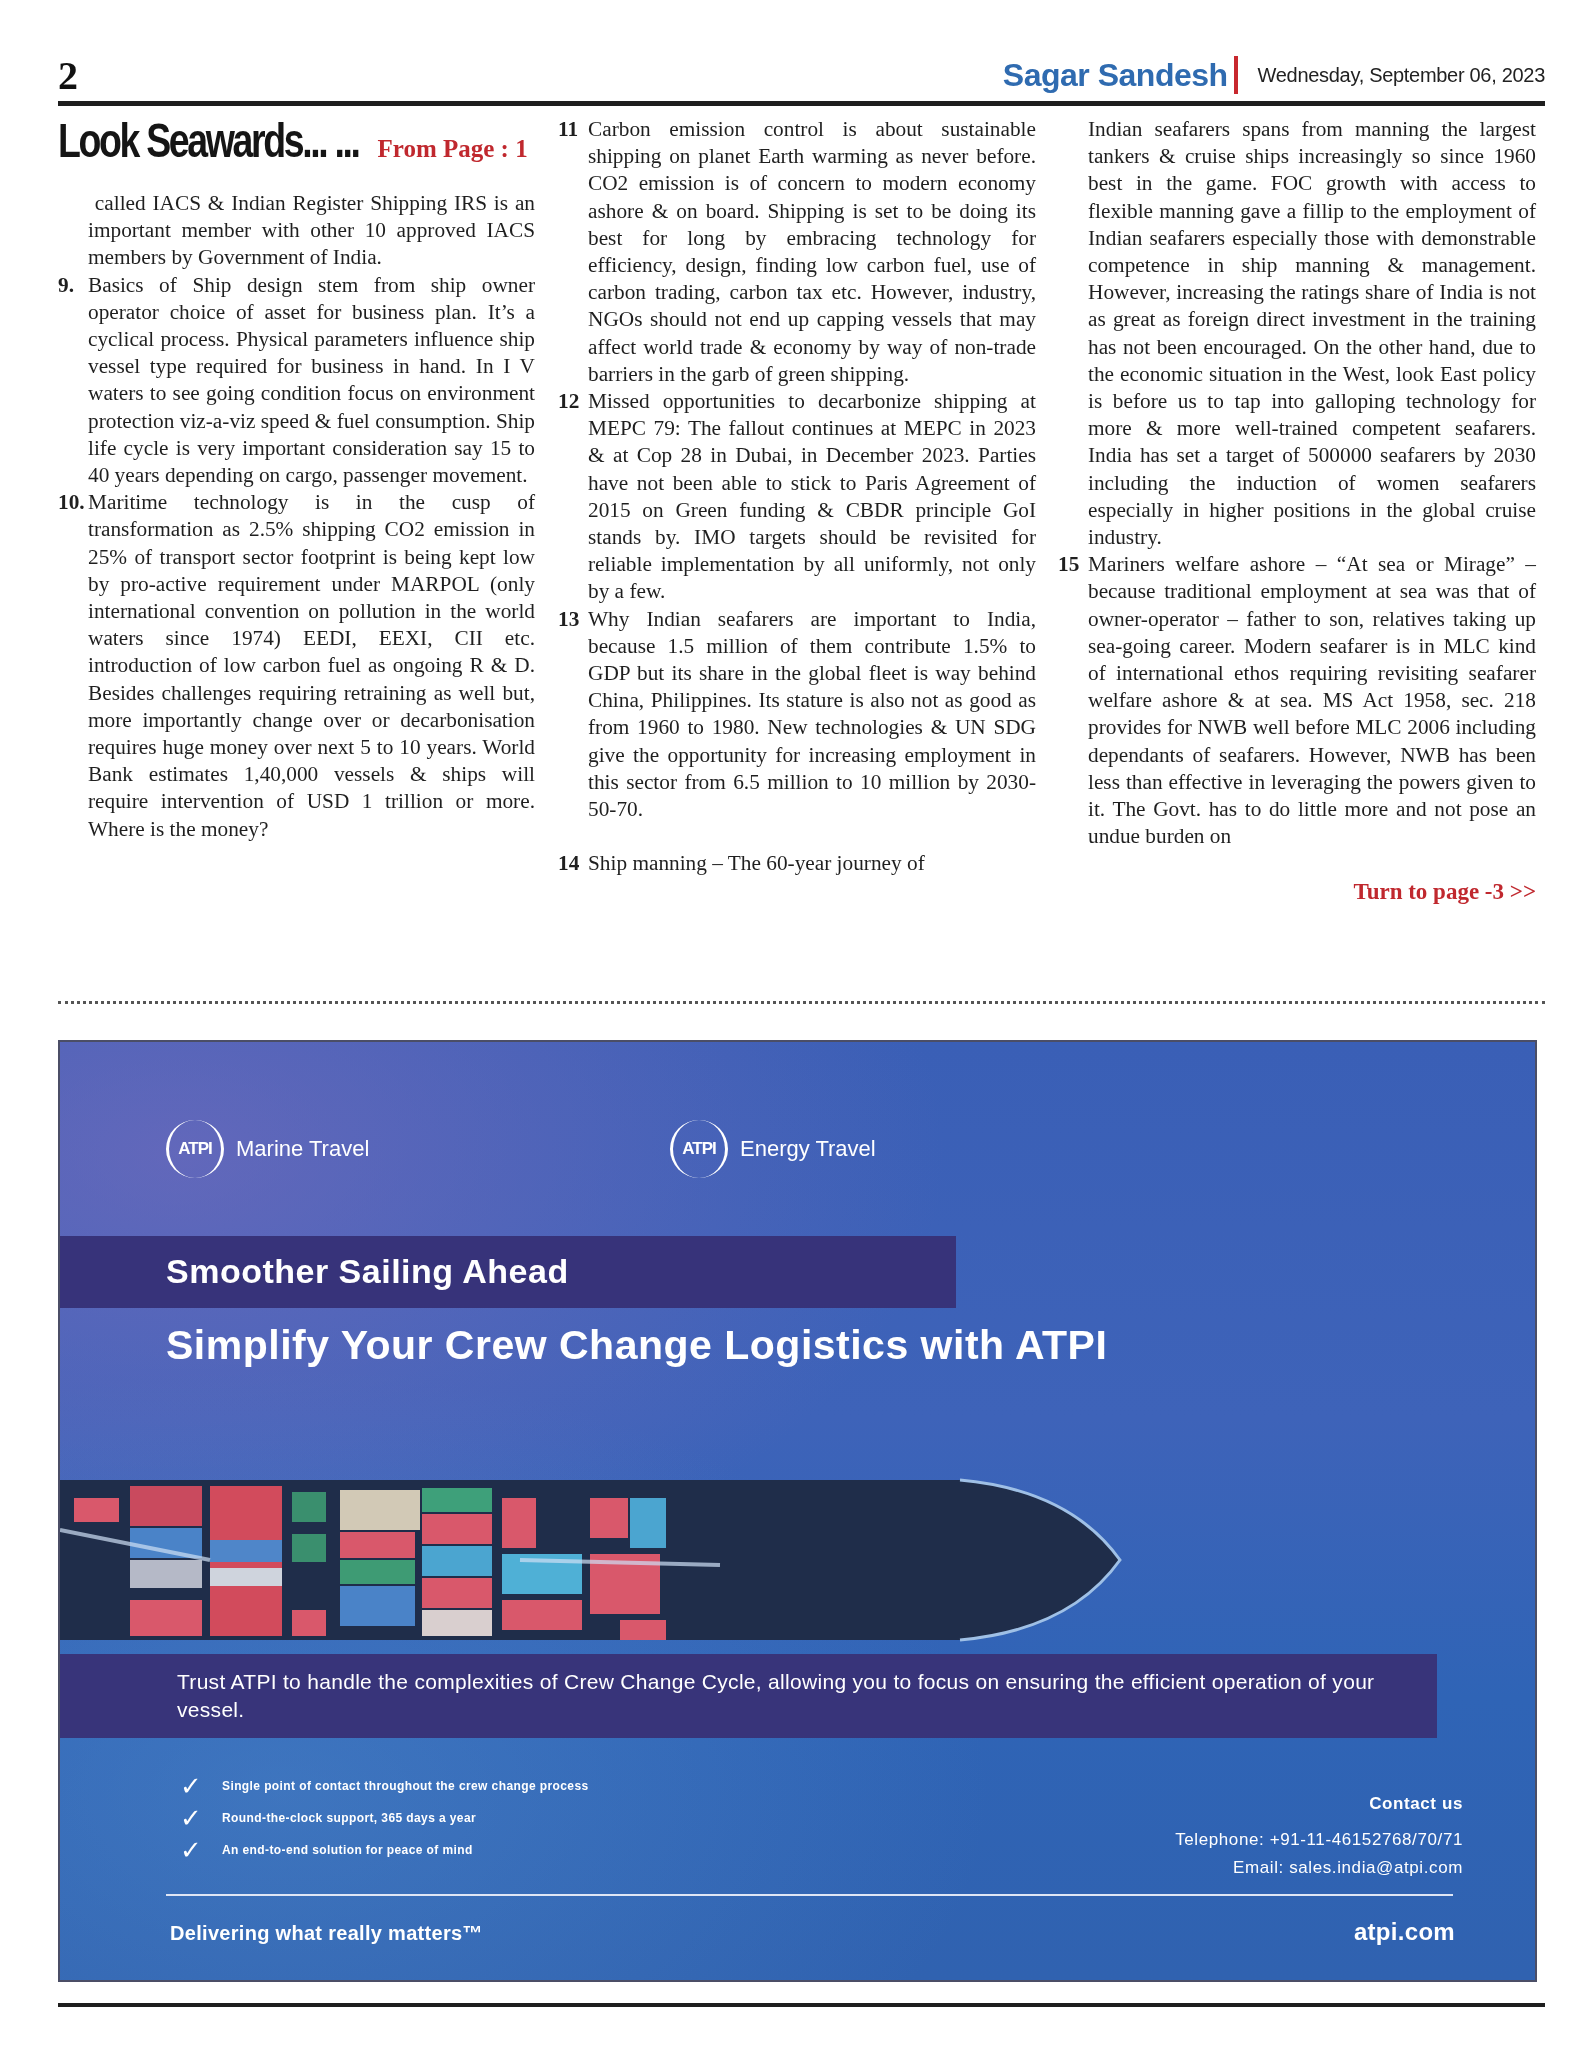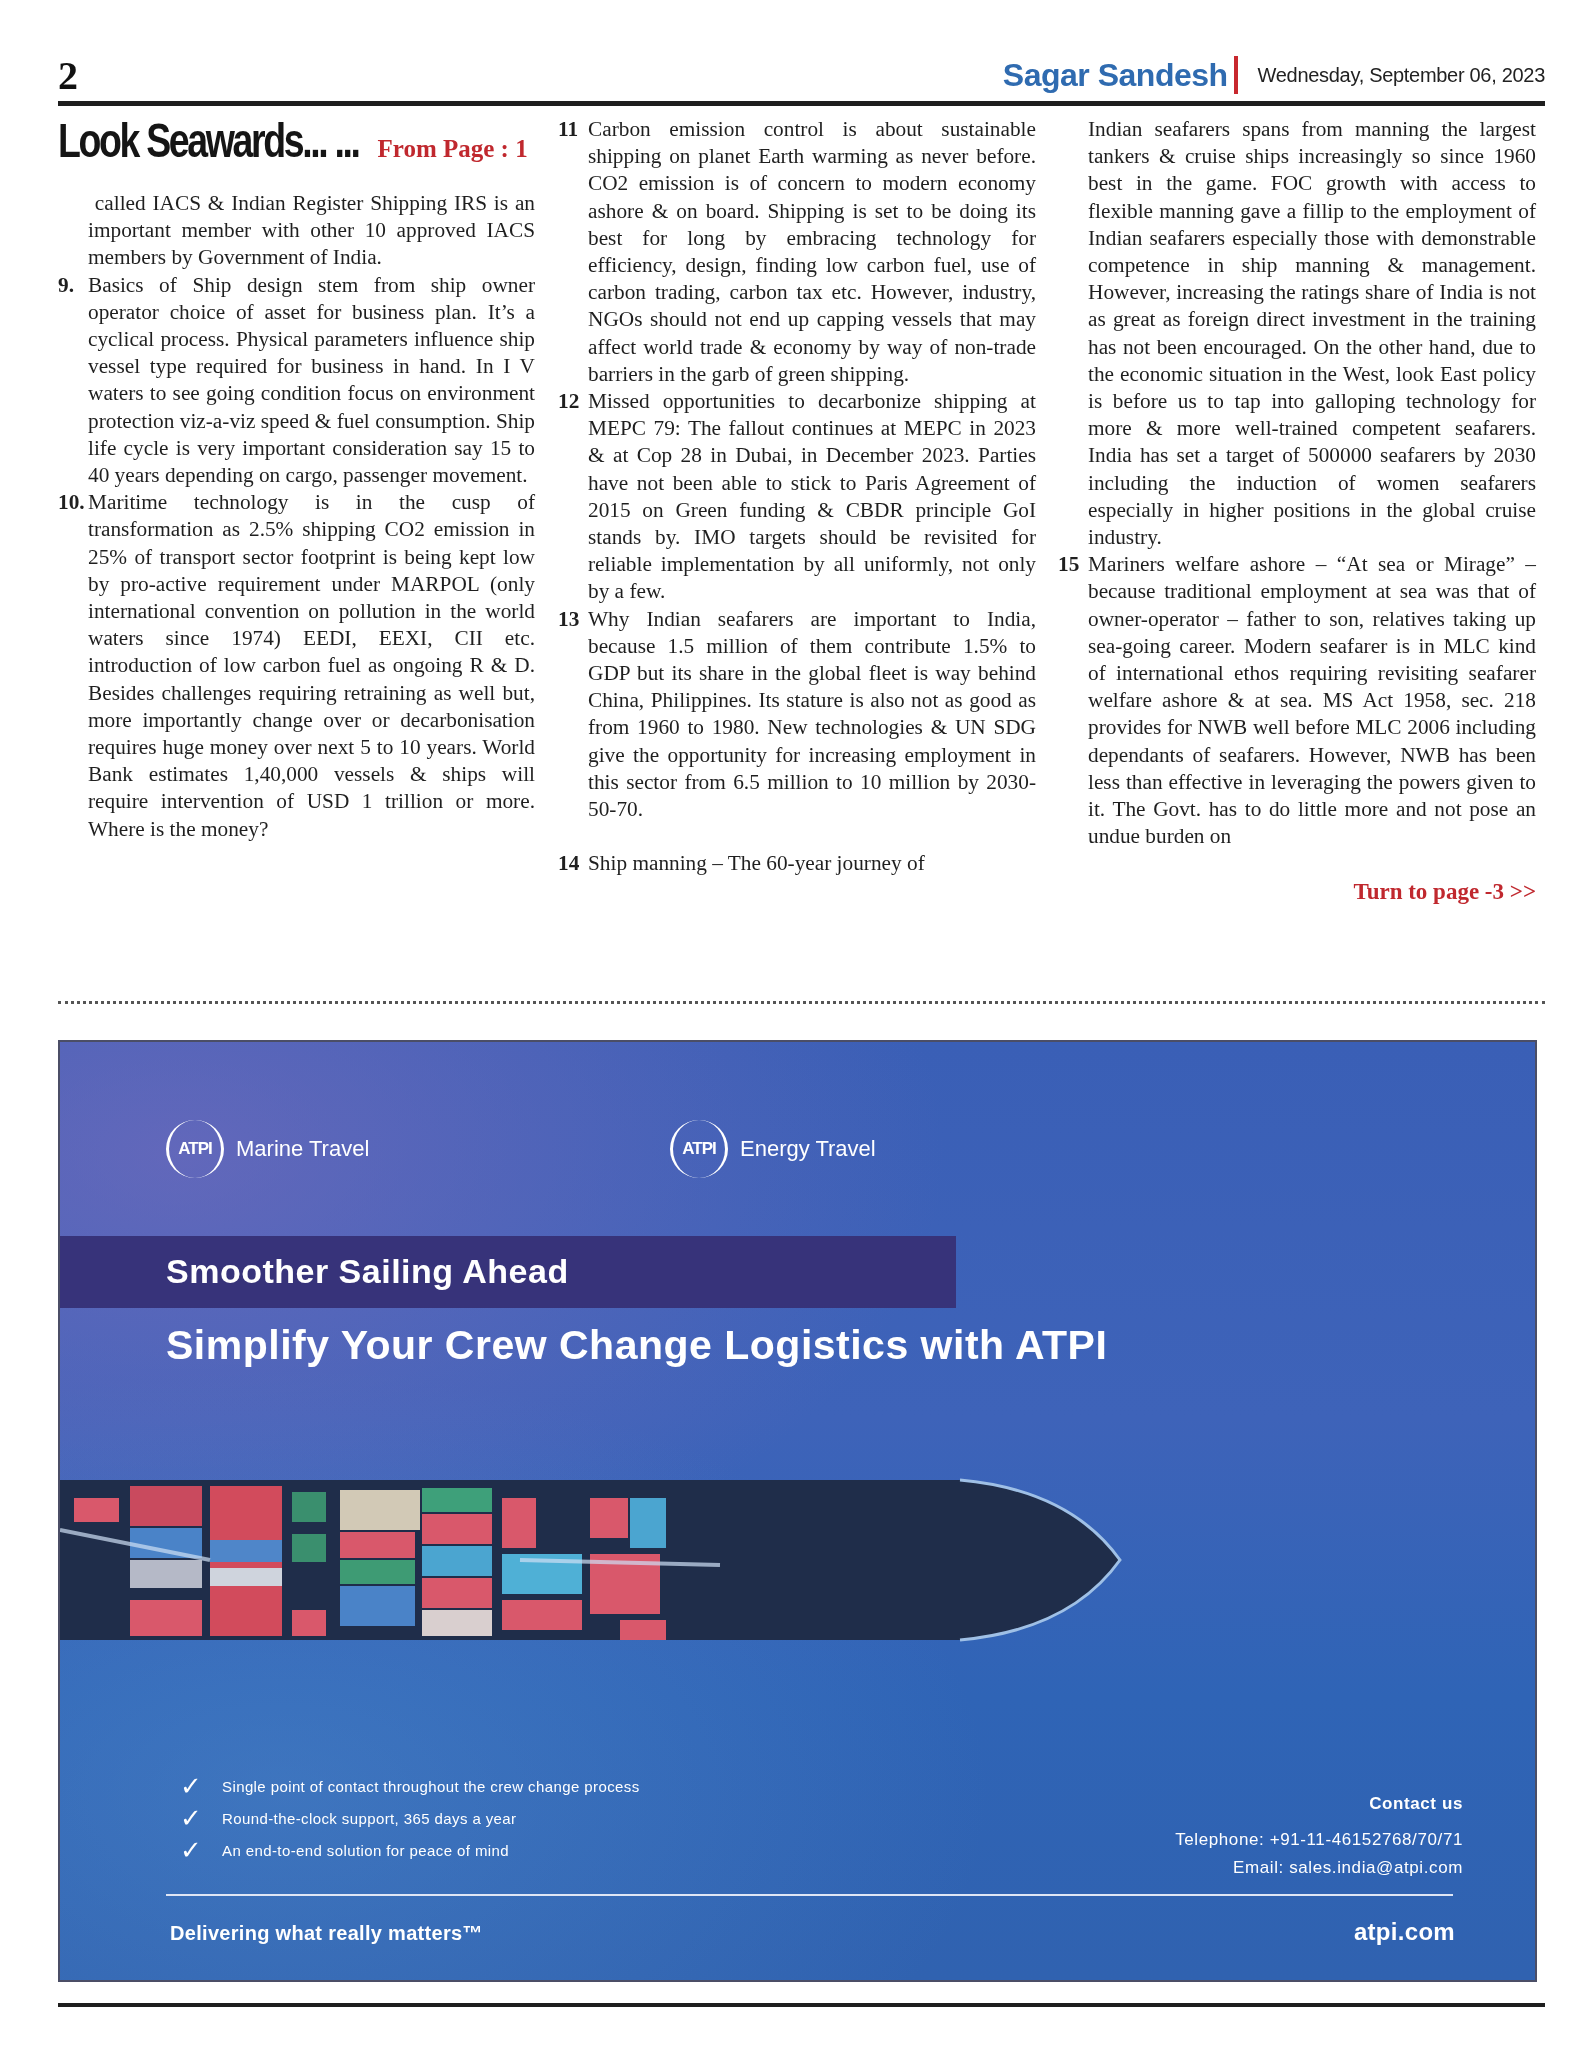--- a/index.html
+++ b/index.html
@@ -52,21 +52,21 @@
   .band1 .txt { position: absolute; left: 106px; top: 16px; font-weight: bold; font-size: 34px; letter-spacing: 0.5px; }
   .ad-headline { position: absolute; left: 106px; top: 280px; font-weight: bold; font-size: 41px; letter-spacing: 0.5px; }
 
   .ship { position: absolute; left: 0; top: 408px; width: 1070px; height: 220px; }
   .band2 { position: absolute; left: 0; top: 612px; width: 1377px; height: 84px; background: #38347a; }
   .band2 .txt { position: absolute; left: 117px; top: 14px; width: 1220px; font-size: 21px; line-height: 28px; letter-spacing: 0.3px; }
 
   .checks { position: absolute; left: 120px; top: 728px; }
   .check-row { display: flex; align-items: center; height: 32px; }
   .check-icon { width: 30px; font-size: 26px; margin-right: 12px; }
-  .check-text { font-size: 15px; letter-spacing: 0.4px; }
+  .check-text { font-size: 12px; letter-spacing: 0.4px; font-weight: bold; }
 
   .contact { position: absolute; right: 72px; top: 748px; text-align: right; font-size: 17px; letter-spacing: 0.6px; line-height: 28px; }
   .contact .ttl { font-weight: bold; font-size: 17px; margin-bottom: 8px; }
 
   .ad-rule { position: absolute; left: 106px; right: 82px; top: 852px; height: 2px; background: #dfe6f5; }
   .tagline { position: absolute; left: 110px; top: 880px; font-weight: bold; font-size: 20px; letter-spacing: 0.3px; }
   .site { position: absolute; right: 80px; top: 876px; font-weight: bold; font-size: 24px; letter-spacing: 0.3px; }
 
   .bottom-rule { position: absolute; left: 58px; right: 50px; top: 2003px; height: 4px; background: #1e1e1e; }
 </style>
@@ -165,20 +165,23 @@
       <rect x="442" y="104" width="80" height="40" fill="#4fb0d6"></rect>
       <rect x="442" y="150" width="80" height="30" fill="#d9586b"></rect>
       <rect x="530" y="48" width="38" height="40" fill="#d9586b"></rect>
       <rect x="530" y="104" width="70" height="60" fill="#d9586b"></rect>
       <rect x="570" y="48" width="36" height="50" fill="#4ba5d0"></rect>
       <rect x="560" y="170" width="46" height="20" fill="#d9586b"></rect>
     </g>
     <path d="M0 80 L150 110 M460 110 L660 115" stroke="#cfe0f5" stroke-width="4" opacity="0.7"></path>
   </svg>
 
+  <div class="band2">
+    <div class="txt">Trust ATPI to handle the complexities of Crew Change Cycle, allowing you to focus on ensuring the efficient operation of your vessel.</div>
+  </div>
 
   <div class="checks">
     <div class="check-row">
       <span class="check-icon">✓</span>
       <span class="check-text">Single point of contact throughout the crew change process</span>
     </div>
     <div class="check-row">
       <span class="check-icon">✓</span>
       <span class="check-text">Round-the-clock support, 365 days a year</span>
     </div>

